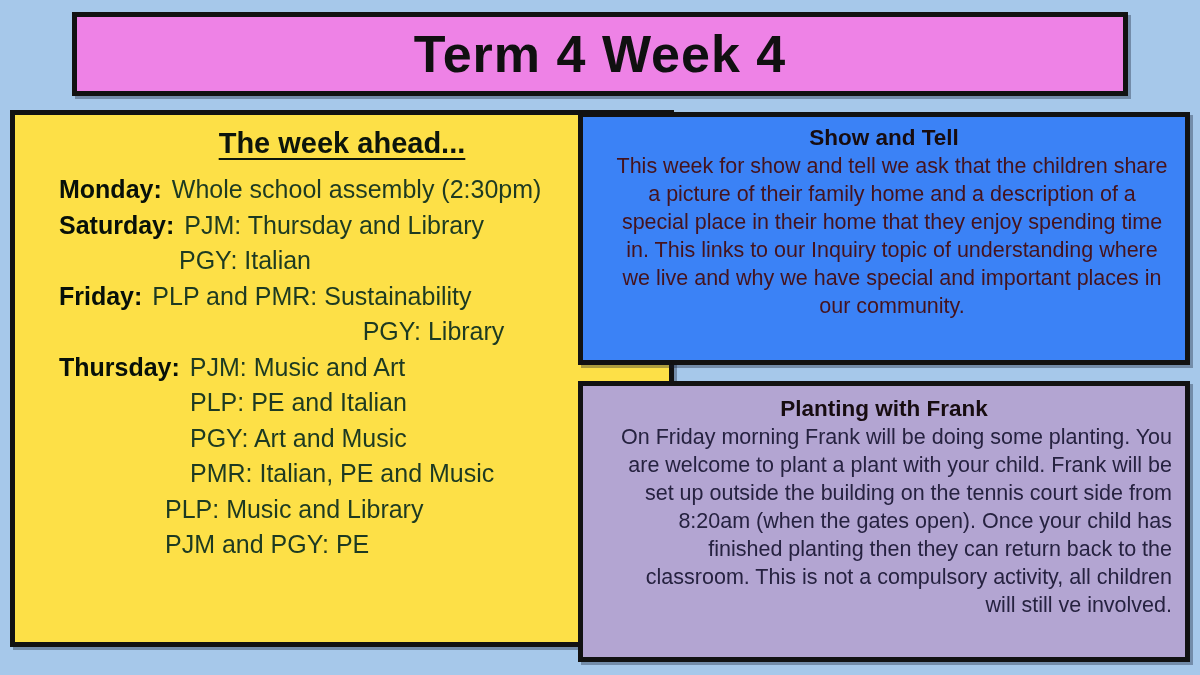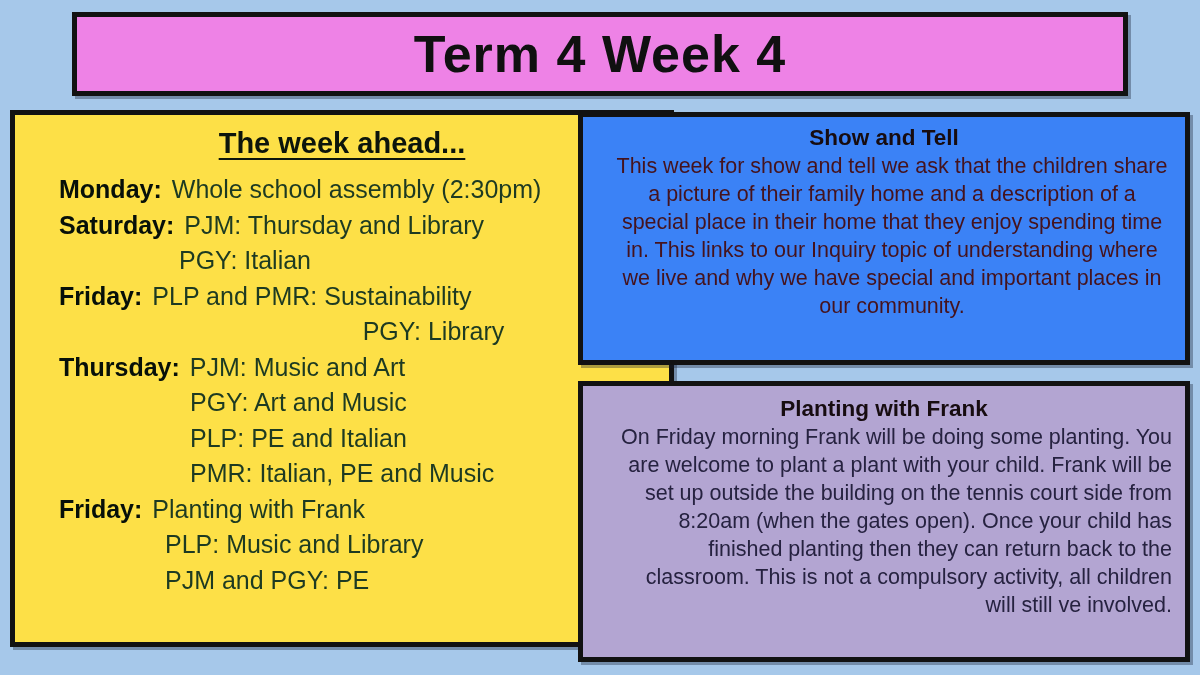--- a/index.html
+++ b/index.html
@@ -115,30 +115,27 @@
     <div class="week-line">
       <span class="day">Friday:</span><span>PLP and PMR: Sustainability</span>
     </div>
     <div class="week-line ind-wed">
       <span class="day"></span><span>PGY: Library</span>
     </div>
     <div class="week-line">
       <span class="day">Thursday:</span><span>PJM: Music and Art</span>
     </div>
     <div class="week-line ind-thu">
+      <span class="day"></span><span>PLP: PE and Italian</span>
+    </div>
+    <div class="week-line ind-thu">
       <span class="day"></span><span>PGY: Art and Music</span>
     </div>
     <div class="week-line ind-thu">
-      <span class="day"></span><span>PLP: PE and Italian</span>
-    </div>
-    <div class="week-line ind-thu">
       <span class="day"></span><span>PMR: Italian, PE and Music</span>
-    </div>
-    <div class="week-line">
-      <span class="day">Friday:</span><span>Planting with Frank</span>
     </div>
     <div class="week-line ind-fri">
       <span class="day"></span><span>PLP: Music and Library</span>
     </div>
     <div class="week-line ind-fri">
       <span class="day"></span><span>PJM and PGY: PE</span>
     </div>
   </div>
 
   <div class="panel show-panel">

